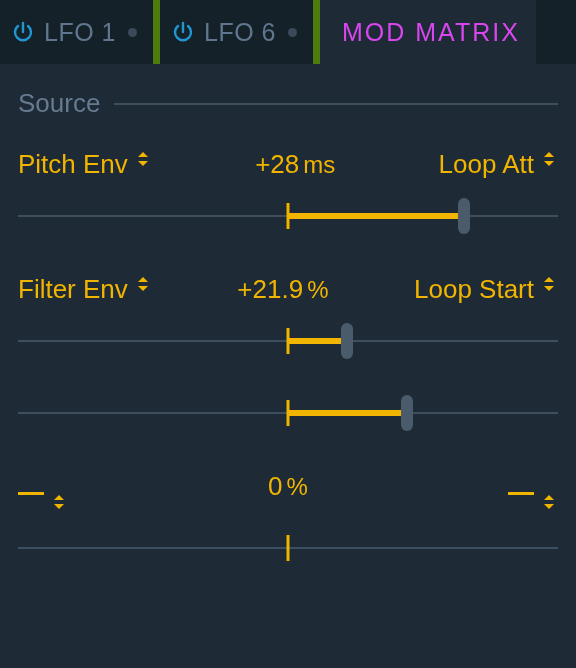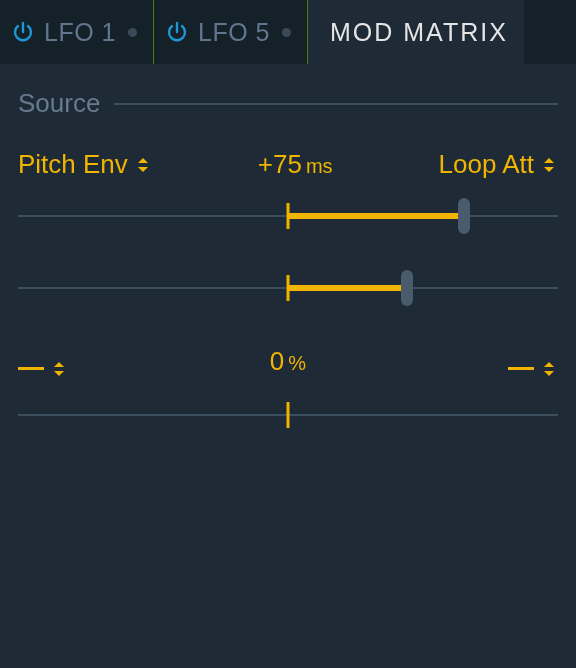--- a/index.html
+++ b/index.html
@@ -19,32 +19,32 @@
     background: #152129;
   }
   .tab {
     display: flex;
     align-items: center;
     padding: 0 16px 0 10px;
     gap: 8px;
     cursor: pointer;
   }
   .tab-sep {
-    border-right: 1px solid #4d7c0f;
+    border-right: 7px solid #4d7c0f;
   }
   .tab-active {
     background: #1e2a36;
   }
   .tab-label {
     font-size: 25px;
     color: #5f768e;
     letter-spacing: 0.5px;
   }
   .tab-mm .tab-label {
-    color: #e5e5e5;
+    color: #d946ef;
     font-weight: 500;
     letter-spacing: 2px;
   }
   .power-icon {
     width: 26px; height: 26px;
     display: inline-flex;
     align-items: center;
     justify-content: center;
   }
   .power-icon svg { display:block; }
@@ -78,21 +78,21 @@
   .row  { margin-bottom: 44px; }
 
   .row-top {
     display: flex;
     align-items: baseline;
     justify-content: space-between;
     margin-bottom: 22px;
   }
   .pick {
     display: inline-flex;
-    align-items: center;
+    align-items: flex-start;
     gap: 10px;
     color: #f1b500;
     font-size: 26px;
     cursor: pointer;
     white-space: nowrap;
   }
   .pick-dash {
     display: inline-block;
     width: 26px;
     height: 3px;
@@ -114,21 +114,21 @@
   }
   .updn::before { border-bottom: 5px solid #f1b500; }
   .updn::after  { border-top: 5px solid #f1b500; }
 
   .val {
     color: #f1b500;
     font-size: 26px;
     text-align: center;
   }
   .val .unit {
-    font-size: 20px;
+    font-size: 24px;
     margin-left: 4px;
   }
 
   
   .slider {
     position: relative;
     height: 28px;
     cursor: pointer;
   }
   .track {
@@ -175,54 +175,73 @@
     <span class="tab-label">LFO 1</span>
     <span class="dot"></span>
   </div>
   <div class="tab tab-sep">
     <span class="power-icon">
       <svg viewBox="0 0 24 24" width="24" height="24" fill="none" stroke="#1f97d4" stroke-width="2.4" stroke-linecap="round">
         <path d="M12 3 L12 12"></path>
         <path d="M7 6 a8 8 0 1 0 10 0"></path>
       </svg>
     </span>
-    <span class="tab-label">LFO 5</span>
+    <span class="tab-label">LFO 6</span>
     <span class="dot"></span>
   </div>
   <div class="tab tab-mm tab-active" style="padding-left:22px;">
     <span class="tab-label">MOD MATRIX</span>
   </div>
 </div>
 
 <div class="headrow">
   <span class="headlabel">Source</span>
   <div class="headline"></div>
 </div>
 
 <div class="rows" id="rows">
     <div class="row">
       <div class="row-top">
         <div class="pick">
           <span>Pitch Env</span>
           <span class="updn"></span>
         </div>
-        <div class="val"><span>+75</span><span class="unit">ms</span></div>
+        <div class="val"><span>+28</span><span class="unit">ms</span></div>
         <div class="pick">
           <span>Loop Att</span>
           <span class="updn"></span>
         </div>
       </div>
       <div class="slider">
         <div class="track"></div>
         <div class="center-tick"></div>
         <div class="fill" style="left: 50%; width: 32.5%;"></div>
         <div class="handle" style="left: 82.5%;"></div>
       </div>
     </div>
     <div class="row">
+      <div class="row-top">
+        <div class="pick">
+          <span>Filter Env</span>
+          <span class="updn"></span>
+        </div>
+        <div class="val"><span>+21.9</span><span class="unit">%</span></div>
+        <div class="pick">
+          <span>Loop Start</span>
+          <span class="updn"></span>
+        </div>
+      </div>
+      <div class="slider">
+        <div class="track"></div>
+        <div class="center-tick"></div>
+        <div class="fill" style="left: 50%; width: 10.95%;"></div>
+        <div class="handle" style="left: 60.95%;"></div>
+      </div>
+    </div>
+    <div class="row">
       <div class="slider">
         <div class="track"></div>
         <div class="center-tick"></div>
         <div class="fill" style="left: 50%; width: 22.1%;"></div>
         <div class="handle" style="left: 72.1%;"></div>
       </div>
     </div>
     <div class="row">
       <div class="row-top">
         <div class="pick">

